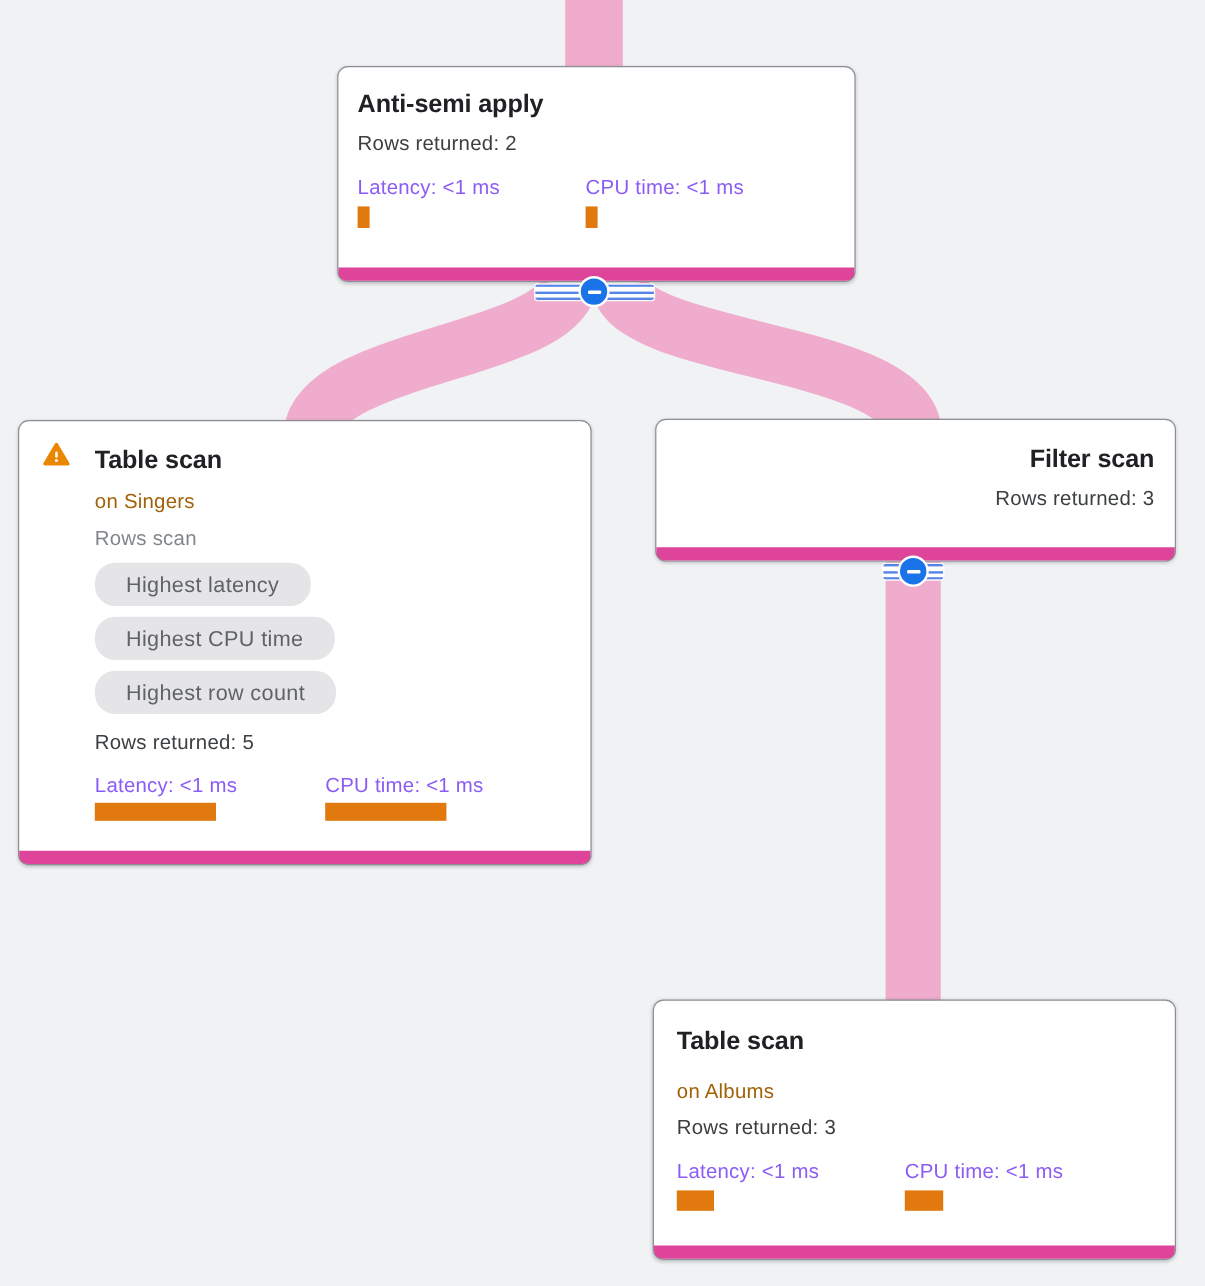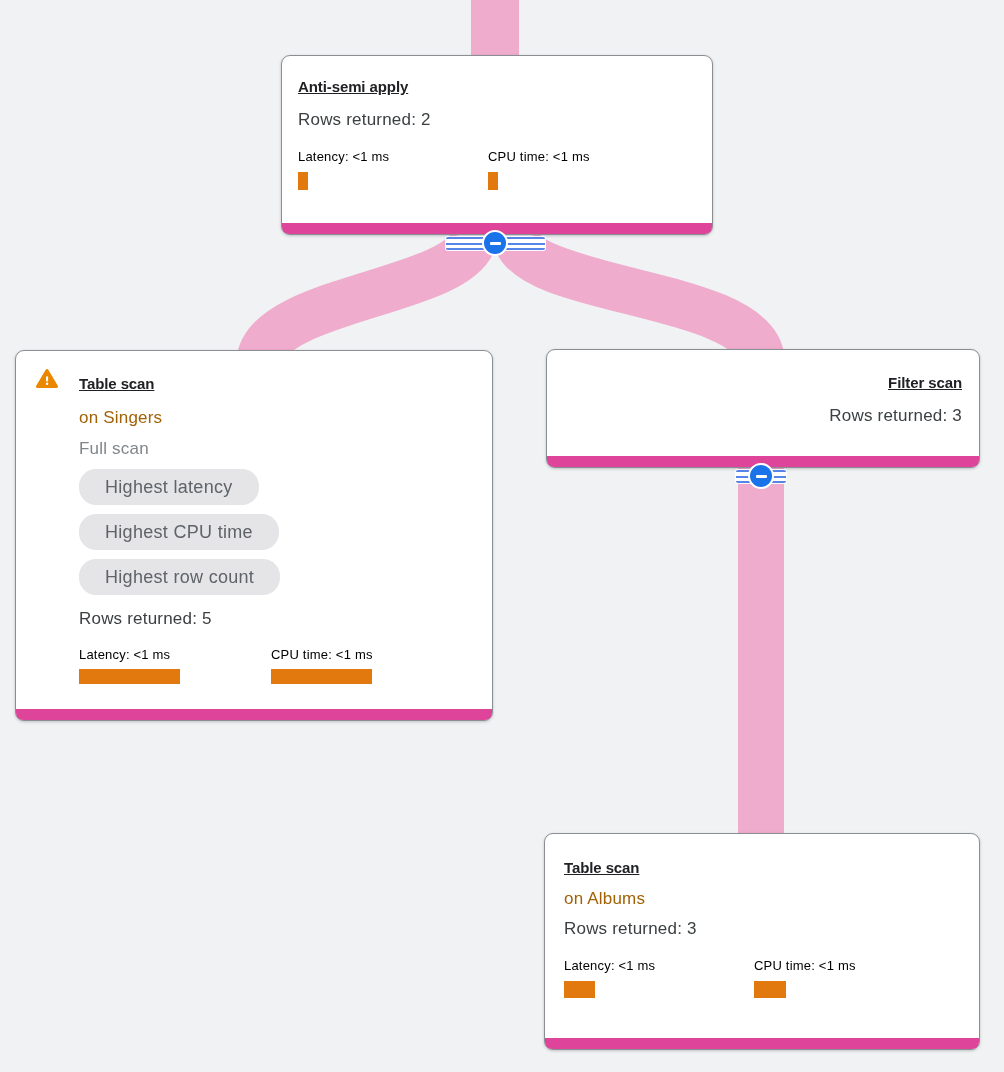--- a/index.html
+++ b/index.html
@@ -14,31 +14,30 @@
     position:absolute;z-index:2;background:#fff;
     border:1px solid #8b8f94;border-radius:9px;
     box-shadow:0 1px 3px rgba(60,64,67,.28);
     box-sizing:border-box;
   }
   .node-footer{
     position:absolute;left:0;right:0;bottom:0;height:11px;
     background:#de4499;border-radius:0 0 7px 7px;
   }
   .node-title{
-    font-size:15px;line-height:26px;font-weight:700;color:#202124;
+    font-size:21px;line-height:26px;font-weight:700;color:#202124;
     letter-spacing:-0.1px;
-    text-decoration:underline;
   }
   .node-sub{font-size:17px;line-height:23px;color:#a16207;letter-spacing:.2px;}
   .node-muted{font-size:17px;line-height:23px;color:#80868b;letter-spacing:.2px;}
   .rows{font-size:17px;line-height:23px;color:#3c4043;letter-spacing:.2px;}
   .metrics{display:flex;}
   .metric-col{width:190px;}
   .metric-col.second{width:auto;}
-  .metric-label{font-size:13px;line-height:23px;color:#000000;letter-spacing:.2px;}
+  .metric-label{font-size:17px;line-height:23px;color:#8b5cf6;letter-spacing:.2px;}
   .metric-bar{background:#e2790f;margin-top:4px;}
   .chips{margin-top:9px;}
   .chip{
     display:table;background:#e5e5e8;border-radius:17px;height:36px;
     margin-bottom:9px;padding:0 26px;
   }
   .chip span{
     display:table-cell;vertical-align:middle;
     font-size:18px;color:#5f6368;letter-spacing:.3px;
   }
@@ -90,21 +89,21 @@
 <div class="node" style="left:15px;top:350px;width:478px;height:371px;padding:16px 16px 0 63px;">
   <span class="warning-badge">
     <svg viewBox="0 0 24 24" width="24" height="24">
       <path d="M12 3.5 L21.5 19.5 L2.5 19.5 Z" fill="#ea8600" stroke="#ea8600" stroke-width="3" stroke-linejoin="round"></path>
       <rect x="11" y="9.3" width="2.1" height="5.2" rx="1" fill="#fff"></rect>
       <circle cx="12.05" cy="16.8" r="1.25" fill="#fff"></circle>
     </svg>
   </span>
   <div class="node-title" style="margin-top:4px;">Table scan</div>
   <div class="node-sub" style="margin-top:9px;">on Singers</div>
-  <div class="node-muted" style="margin-top:8px;">Full scan</div>
+  <div class="node-muted" style="margin-top:8px;">Rows scan</div>
   <div class="chips">
     <div class="chip">
       <span>Highest latency</span>
     </div>
     <div class="chip">
       <span>Highest CPU time</span>
     </div>
     <div class="chip">
       <span>Highest row count</span>
     </div>
@@ -124,21 +123,21 @@
 </div>
 
 <div class="node" style="left:546px;top:349px;width:434px;height:119px;padding:17px 17px 0 17px;text-align:right;">
   <div class="node-title" style="margin-top:3px;">Filter scan</div>
   <div class="rows" style="margin-top:8px;">Rows returned: 3</div>
   <div class="node-footer"></div>
 </div>
 
 <div class="node" style="left:544px;top:833px;width:436px;height:217px;padding:17px 17px 0 19px;">
   <div class="node-title" style="margin-top:4px;">Table scan</div>
-  <div class="node-sub" style="margin-top:6px;">on Albums</div>
+  <div class="node-sub" style="margin-top:17px;">on Albums</div>
   <div class="rows" style="margin-top:7px;">Rows returned: 3</div>
   <div class="metrics" style="margin-top:14px;">
     <div class="metric-col">
       <div class="metric-label">Latency: &lt;1 ms</div>
       <div class="metric-bar" style="width:31px;height:17px"></div>
     </div>
     <div class="metric-col second">
       <div class="metric-label">CPU time: &lt;1 ms</div>
       <div class="metric-bar" style="width:32px;height:17px"></div>
     </div>

